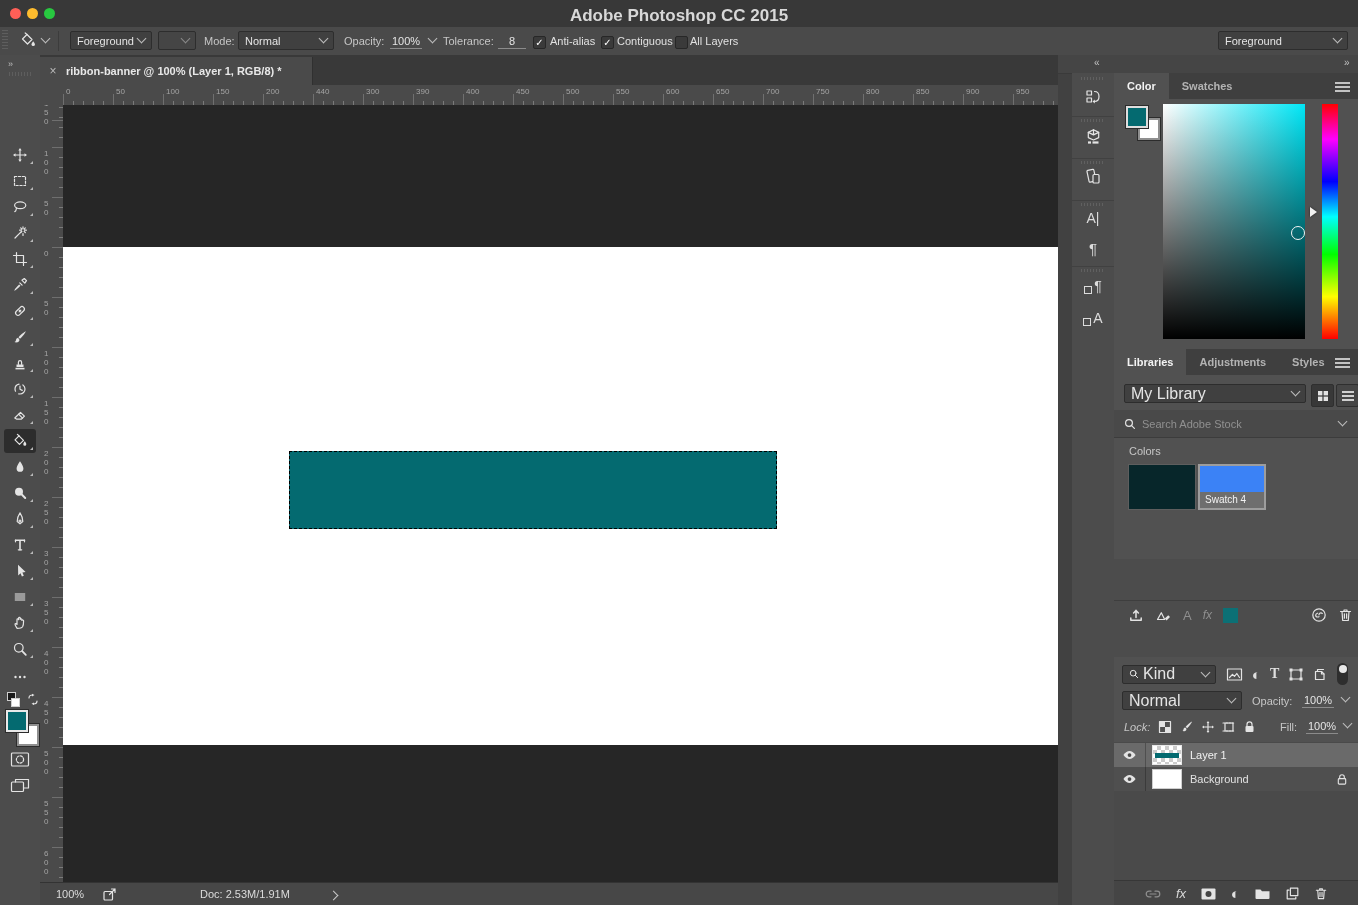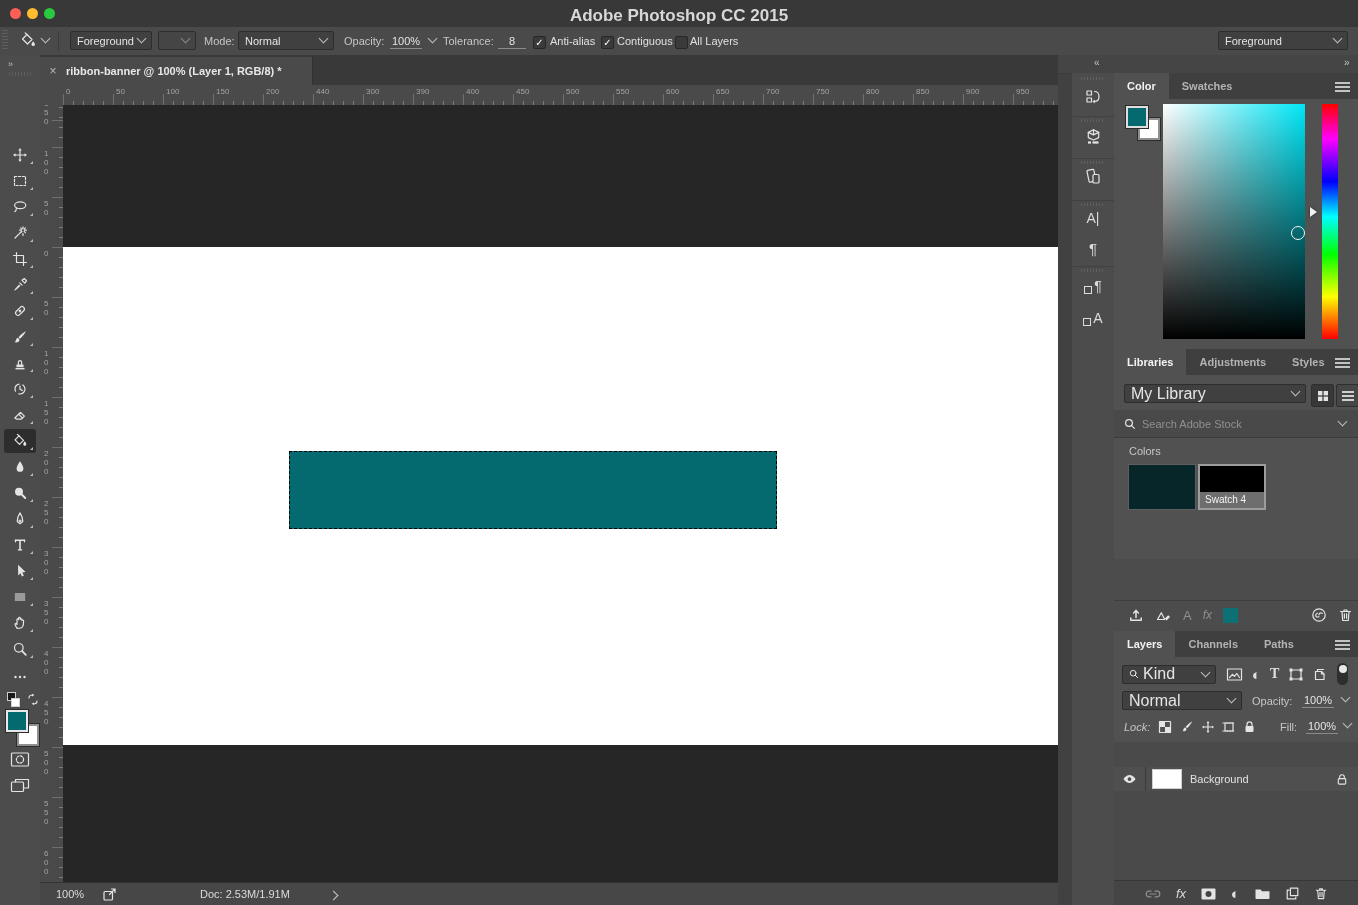--- a/index.html
+++ b/index.html
@@ -567,21 +567,21 @@
     <div class="abs searchrow">
       <svg width="12" height="12" viewBox="0 0 12 12" style="margin:0 6px 0 10px;">
           <circle cx="5" cy="5" r="3.4"></circle>
           <path d="M7.6 7.6l2.8 2.8"></path>
         </svg>
       <span style="flex:1;">Search Adobe Stock</span>
       <span class="chev" style="margin-right:12px;"></span>
     </div>
     <div class="abs" style="left:15px;top:70px;font-size:11px;color:#c6c6c6;">Colors</div>
     <div class="abs libswatch" style="left: 14px; border: 1px solid rgb(94, 94, 94); background: rgb(7, 38, 42);"></div>
-    <div class="abs libswatch" style="left: 84px; border: 2px solid rgb(157, 157, 157); background: #000000;">
+    <div class="abs libswatch" style="left: 84px; border: 2px solid rgb(157, 157, 157); background: #3b82f6;">
       <div class="lbl">Swatch 4</div>
     </div>
     <div class="libtoolrow abs">
       <span>
           <svg width="16" height="16" viewBox="0 0 16 16">
             <path d="M8 10.5V3.5M8 3.5L5.6 6M8 3.5L10.4 6M2.8 11v2.2h10.4V11" stroke-width="1.5"></path>
           </svg>
         </span>
       <span>
           <svg width="17" height="16" viewBox="0 0 17 16">
@@ -600,26 +600,20 @@
         </span>
       <span>
           <svg width="15" height="16" viewBox="0 0 15 16">
             <path d="M2.5 4.5h10M6 4.5V3h3v1.5M4 4.5l.7 9h5.6l.7-9"></path>
             <path d="M6.4 6.8v4.4M8.6 6.8v4.4"></path>
           </svg>
         </span>
     </div>
   </div>
 
-  <div class="abs ptabs" style="top:631px;">
-    <div class="ptab active">Layers</div>
-    <div class="ptab">Channels</div>
-    <div class="ptab">Paths</div>
-    <div class="pmenu"></div>
-  </div>
   <div class="abs pbody" style="top:657px;height:102px;">
     <div class="lfilter abs">
       <div class="dd" style="position:relative;left:8px;top:0;width:94px;">
         <svg width="10" height="10" viewBox="0 0 12 12" style="margin-right:4px;">
             <circle cx="5" cy="5" r="3.4"></circle>
             <path d="M7.6 7.6l2.8 2.8"></path>
           </svg>
         <span class="txt">Kind</span>
         <span class="chev"></span>
       </div>
@@ -693,20 +687,32 @@
             <path d="M4 6V4.4a2.5 2.5 0 015 0V6"></path>
           </svg>
         </span>
       <span class="abs" style="left:166px;top:4px;font-size:11px;color:#c6c6c6;">Fill:</span>
       <span class="abs uval" style="left:192px;top:3px;font-size:11px;">100%</span>
       <span class="abs chev free" style="left:230px;top:7px;"></span>
     </div>
   </div>
 
   <div class="abs layerlist">
+    <div class="lrow abs" style="top:1px;background:#6a6a6a;">
+      <span class="eye">
+        <svg width="15" height="12" viewBox="0 0 16 12">
+            <path class="f" d="M1.5 6C3.6 3.2 5.8 1.8 8 1.8S12.4 3.2 14.5 6C12.4 8.8 10.2 10.2 8 10.2S3.6 8.8 1.5 6z"></path>
+            <circle cx="8" cy="6" r="2" fill="#4c4c4c" stroke="none"></circle>
+          </svg>
+      </span>
+      <span class="thumb checker">
+          <span class="stripe" style="background: rgb(4, 106, 112);"></span>
+        </span>
+      <span style="color:#f2f2f2;">Layer 1</span>
+    </div>
     <div class="lrow abs" style="top:25px;background:#4f4f4f;">
       <span class="eye">
         <svg width="15" height="12" viewBox="0 0 16 12">
             <path class="f" d="M1.5 6C3.6 3.2 5.8 1.8 8 1.8S12.4 3.2 14.5 6C12.4 8.8 10.2 10.2 8 10.2S3.6 8.8 1.5 6z"></path>
             <circle cx="8" cy="6" r="2" fill="#4c4c4c" stroke="none"></circle>
           </svg>
       </span>
       <span class="thumb" style="background:#fff;border-color:#cfcfcf;"></span>
       <span style="color:#e2e2e2;flex:1;">Background</span>
       <span style="margin-right:10px;">

